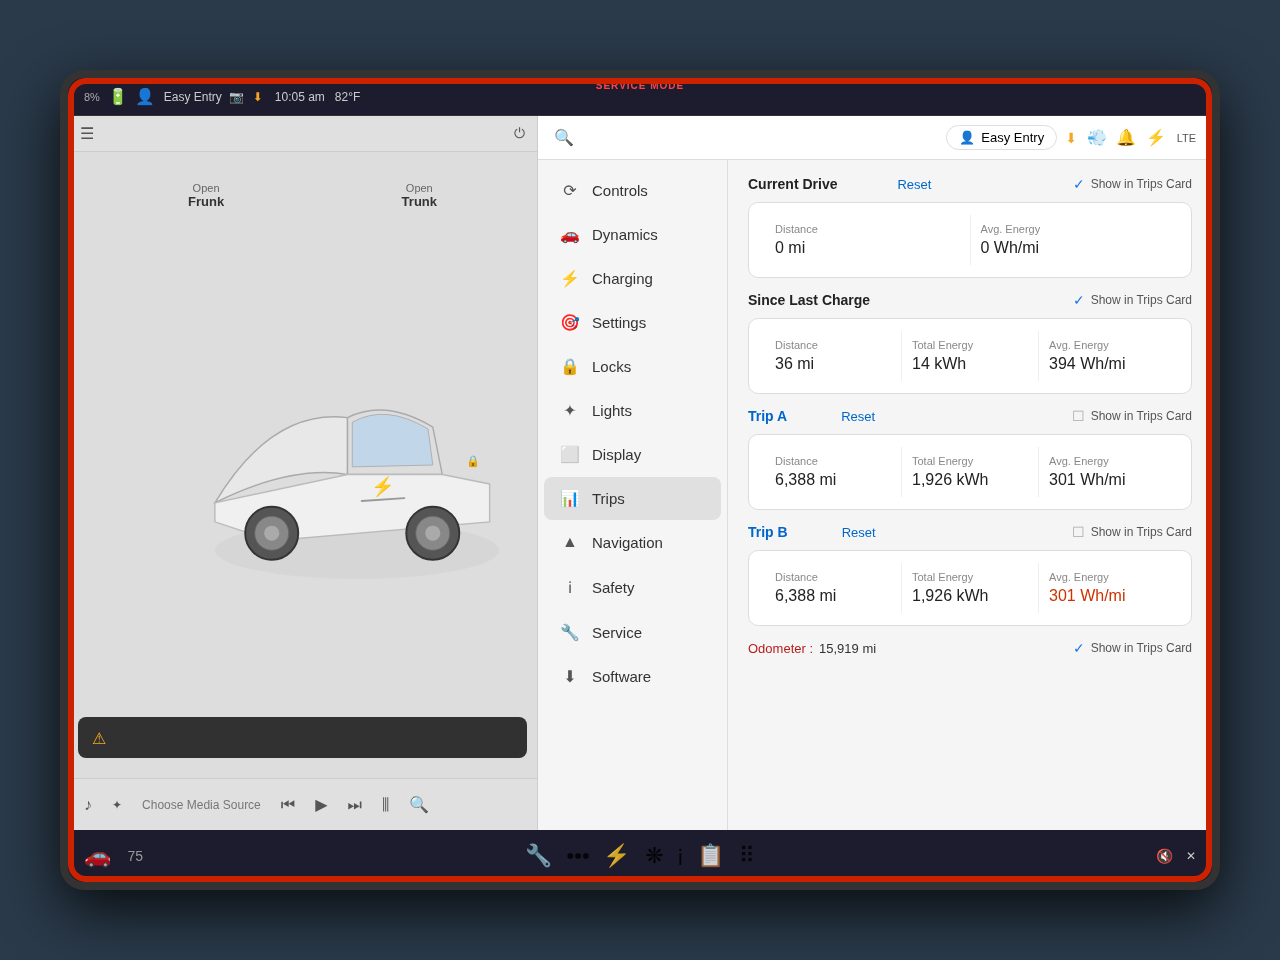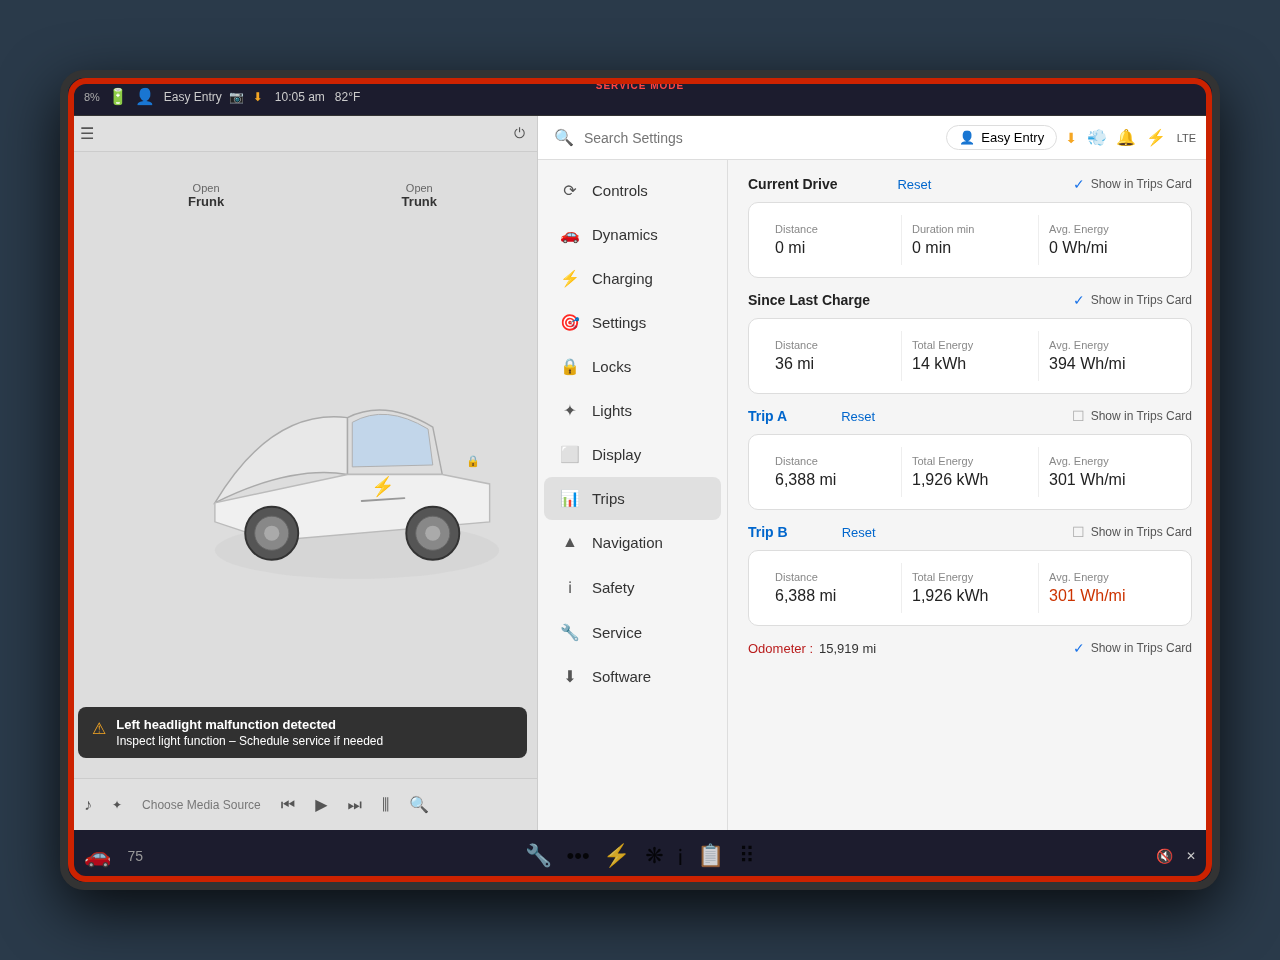--- a/index.html
+++ b/index.html
@@ -459,44 +459,39 @@
             <text x="185" y="110" fill="#ff6600" font-size="20" font-weight="bold">⚡</text>
 
             <line x1="175" y1="118" x2="220" y2="115" stroke="#999" stroke-width="2" stroke-linecap="round"></line>
 
             <text x="285" y="80" fill="#555" font-size="12">🔒</text>
           </g>
         </svg>
 
         <div class="alert-box">
           <span class="alert-icon">⚠</span>
-          <div class="alert-text">
-            <div class="alert-title">Left headlight malfunction detected</div>
-            <div>Inspect light function – Schedule service if needed</div>
-          </div>
         </div>
       </div>
 
       <div class="media-bar">
         <span class="media-icon">♪</span>
         <span style="font-size:12px;color:#555;">✦</span>
         <span class="media-source-text">Choose Media Source</span>
         <span class="media-icon">⏮</span>
         <span class="media-icon">▶</span>
         <span class="media-icon">⏭</span>
         <span class="media-icon">⫼</span>
         <span class="media-icon">🔍</span>
       </div>
     </div>
 
     <div class="right-panel">
 
       <div class="search-bar">
         <span class="search-icon">🔍</span>
-        <input class="search-input" type="text" placeholder="Search Settings" style="">
         <div class="profile-area">
           <div class="profile-chip">
             <span>👤</span>
             <span>Easy Entry</span>
           </div>
           <div class="header-icons">
             <span style="font-size:14px;color:#f5a623;">⬇</span>
             <span>💨</span>
             <span>🔔</span>
             <span>⚡</span>
@@ -569,24 +564,20 @@
               <span class="checkmark">✓</span>
               <span>Show in Trips Card</span>
             </div>
           </div>
 
           <div class="stats-grid">
             <div class="stats-row">
               <div class="stat-cell">
                 <div class="stat-label">Distance</div>
                 <div class="stat-value">0 mi</div>
-              </div>
-              <div class="stat-cell">
-                <div class="stat-label">Duration min</div>
-                <div class="stat-value">0 min</div>
               </div>
               <div class="stat-cell">
                 <div class="stat-label">Avg. Energy</div>
                 <div class="stat-value">0 Wh/mi</div>
               </div>
             </div>
           </div>
 
           <div class="section-header">
             <span class="section-title">Since Last Charge</span>

